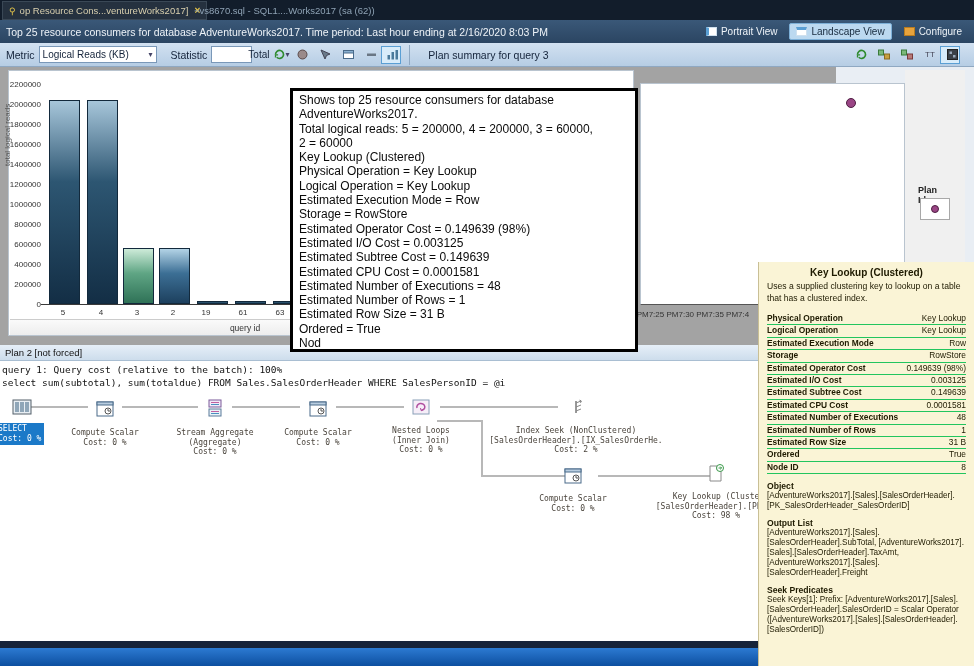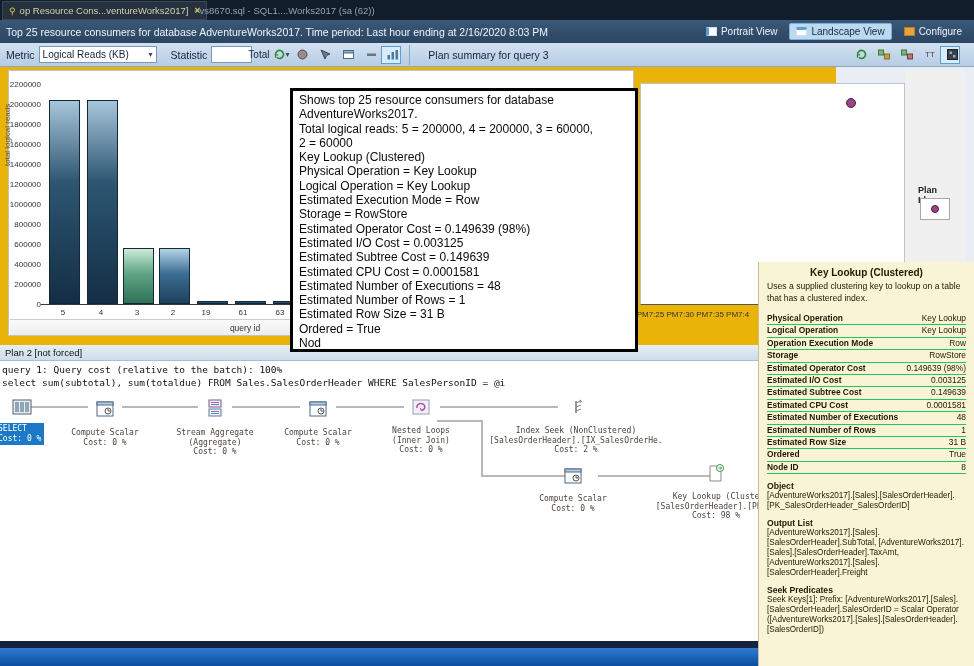--- a/index.html
+++ b/index.html
@@ -37,21 +37,21 @@
   .tb-select { background:#fff; border:1px solid #7a98b8; height:17px; display:flex;
     align-items:center; padding:0 3px; gap:16px; font-size:10px; }
   .tb-select .chev { font-size:8px; color:#446; }
   .tb-icons { display:flex; align-items:center; gap:3px; margin-left:14px; }
   .tb-icon { width:20px; height:18px; display:flex; align-items:center; justify-content:flex-end; }
   .tb-icon.active { background:#d8ecfa; border:1px solid #5a9fd4; }
   .tb-div { width:1px; height:20px; background:#8fa8c2; margin:0 8px; }
   .ps-title { margin-left:10px; flex:1; }
 
   
-  .charts { position:absolute; left:0; top:67px; width:836px; height:278px; background:#eab308; }
+  .charts { position:absolute; left:0; top:67px; width:836px; height:278px; background:#a3a3a3; }
   .chart-left { position:absolute; left:8px; top:3px; width:626px; height:266px;
     background:#fff; border:1px solid #b9c4cf; }
   .ylab { position:absolute; left:-6px; top:95px; transform:rotate(-90deg); transform-origin:left top;
     font-size:8px; color:#555; }
   .ytick { position:absolute; width:36px; text-align:right; font-size:8px; color:#333; }
   .bar { position:absolute; width:31px; border:1px solid #12293c; }
   .bar.dark  { background:linear-gradient(180deg,#a7c6da 0%,#2d5672 40%,#132e45 100%); }
   .bar.green { background:linear-gradient(180deg,#cdebd9 0%,#5fa584 45%,#2f7257 100%); }
   .bar.light { background:linear-gradient(180deg,#b3d3e6 0%,#3c6f95 45%,#1d405e 100%); }
   .axis-x { position:absolute; left:32px; top:233px; width:586px; height:1px; background:#3a3a3a; }
@@ -405,21 +405,21 @@
     <div id="d-rows">
         <div class="d-row">
           <b>Physical Operation</b>
           <span>Key Lookup</span>
         </div>
         <div class="d-row">
           <b>Logical Operation</b>
           <span>Key Lookup</span>
         </div>
         <div class="d-row">
-          <b>Operation Execution Mode</b>
+          <b>Estimated Execution Mode</b>
           <span>Row</span>
         </div>
         <div class="d-row">
           <b>Storage</b>
           <span>RowStore</span>
         </div>
         <div class="d-row">
           <b>Estimated Operator Cost</b>
           <span>0.149639 (98%)</span>
         </div>

